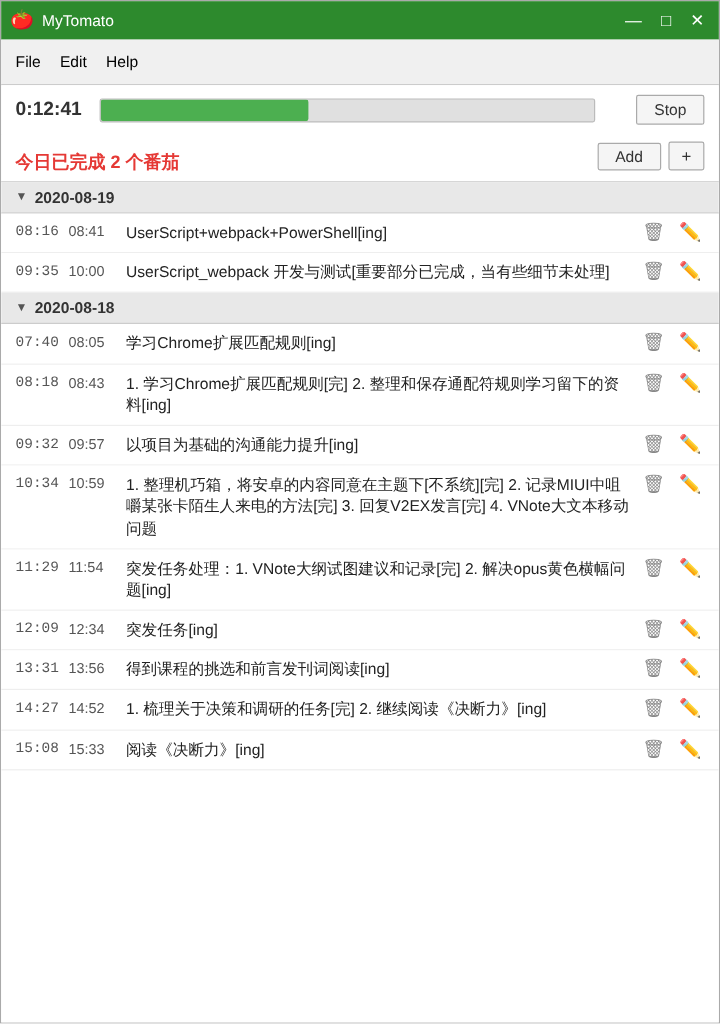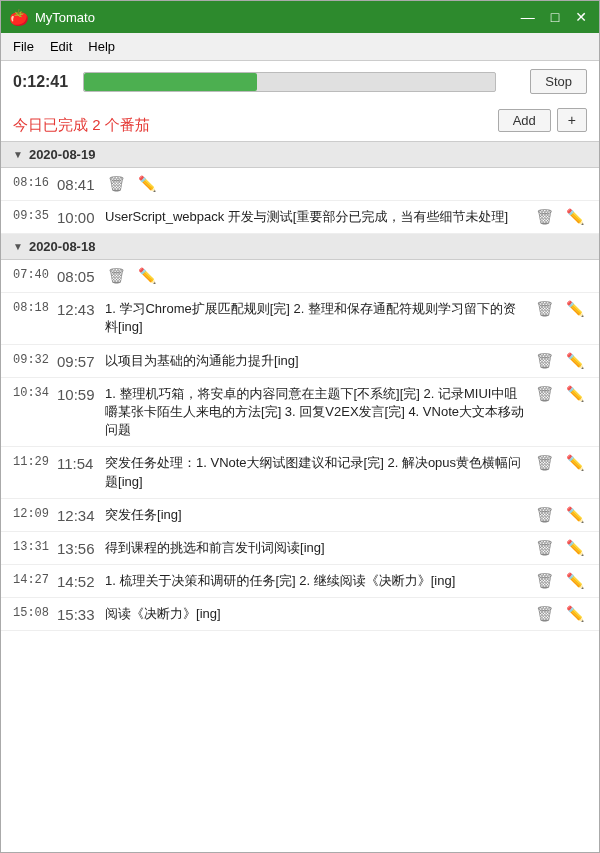--- a/index.html
+++ b/index.html
@@ -50,21 +50,21 @@
       font-size: 14px;
       padding: 0 4px;
       line-height: 1;
     }
     .menu-bar {
       background: #f0f0f0;
       display: flex;
       gap: 0;
       padding: 2px 4px;
       border-bottom: 1px solid #ccc;
-      height: 28px;
+      height: 38px;
       align-items: center;
     }
     .menu-item {
       padding: 2px 8px;
       cursor: pointer;
       font-size: 13px;
       color: #000;
     }
     .toolbar {
       padding: 8px 12px;
@@ -105,21 +105,21 @@
     .status-bar {
       padding: 2px 12px 6px;
       display: flex;
       align-items: center;
       justify-content: space-between;
       background: #fff;
     }
     .status-text {
       font-size: 15px;
       color: #e53935;
-      font-weight: normal;
+      font-weight: bold;
       margin-top: 12px;
     }
     .status-actions {
       display: flex;
       gap: 6px;
       align-items: flex-end;
     }
     .add-btn {
       padding: 3px 14px;
       background: #f5f5f5;
@@ -174,21 +174,21 @@
     .time-start {
       color: #555;
       min-width: 36px;
       font-size: 12px;
       padding-top: 1px;
       font-family: Liberation Mono, monospace;
     }
     .time-end {
       color: #555;
       min-width: 40px;
-      font-size: 15px;
+      font-size: 12px;
       padding-top: 1px;
     }
     .record-text {
       flex: 1;
       color: #222;
       font-size: 13px;
       line-height: 1.4;
     }
     .icon-btn {
       background: none;
@@ -247,45 +247,47 @@
   <div class="list-container">
 
   <div class="date-group">
         <div class="date-header">
           <span class="triangle">▼</span>
           <span>2020-08-19</span>
         </div>
         <div class="record-row">
       <span class="time-start">08:16</span>
       <span class="time-end">08:41</span>
+      <span class="record-text">UserScript+webpack+PowerShell[ing]</span>
       <button class="icon-btn" title="Delete">🗑</button>
       <button class="icon-btn" title="Edit">✏️</button>
     </div>
         <div class="record-row">
       <span class="time-start">09:35</span>
       <span class="time-end">10:00</span>
       <span class="record-text">UserScript_webpack 开发与测试[重要部分已完成，当有些细节未处理]</span>
       <button class="icon-btn" title="Delete">🗑</button>
       <button class="icon-btn" title="Edit">✏️</button>
     </div>
       </div>
       <div class="date-group">
         <div class="date-header">
           <span class="triangle">▼</span>
           <span>2020-08-18</span>
         </div>
         <div class="record-row">
       <span class="time-start">07:40</span>
       <span class="time-end">08:05</span>
+      <span class="record-text">学习Chrome扩展匹配规则[ing]</span>
       <button class="icon-btn" title="Delete">🗑</button>
       <button class="icon-btn" title="Edit">✏️</button>
     </div>
         <div class="record-row">
       <span class="time-start">08:18</span>
-      <span class="time-end">12:43</span>
+      <span class="time-end">08:43</span>
       <span class="record-text">1. 学习Chrome扩展匹配规则[完] 2. 整理和保存通配符规则学习留下的资料[ing]</span>
       <button class="icon-btn" title="Delete">🗑</button>
       <button class="icon-btn" title="Edit">✏️</button>
     </div>
         <div class="record-row">
       <span class="time-start">09:32</span>
       <span class="time-end">09:57</span>
       <span class="record-text">以项目为基础的沟通能力提升[ing]</span>
       <button class="icon-btn" title="Delete">🗑</button>
       <button class="icon-btn" title="Edit">✏️</button>

